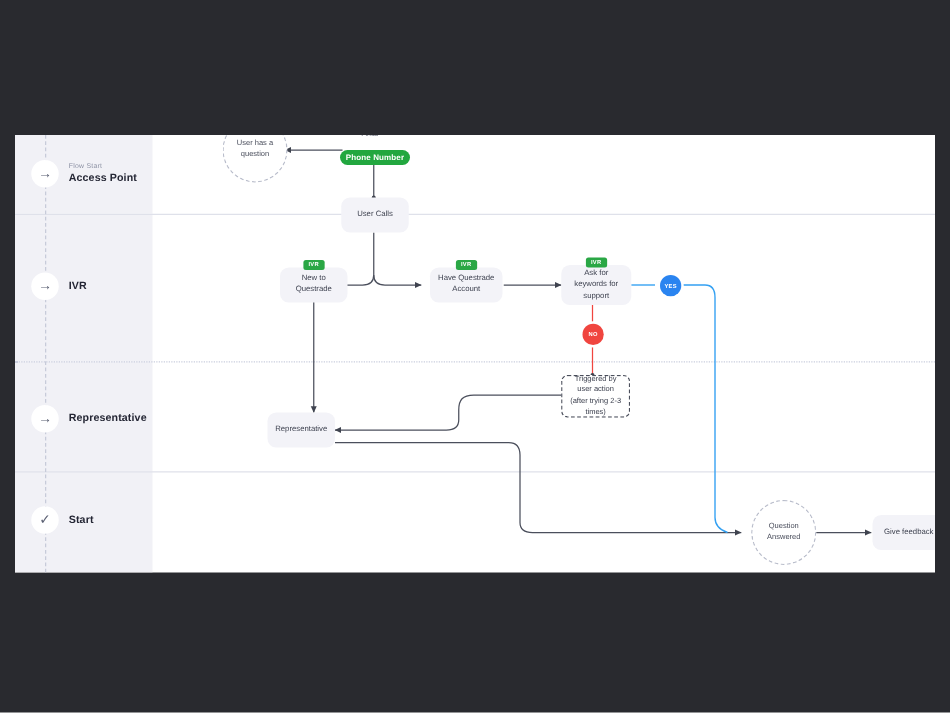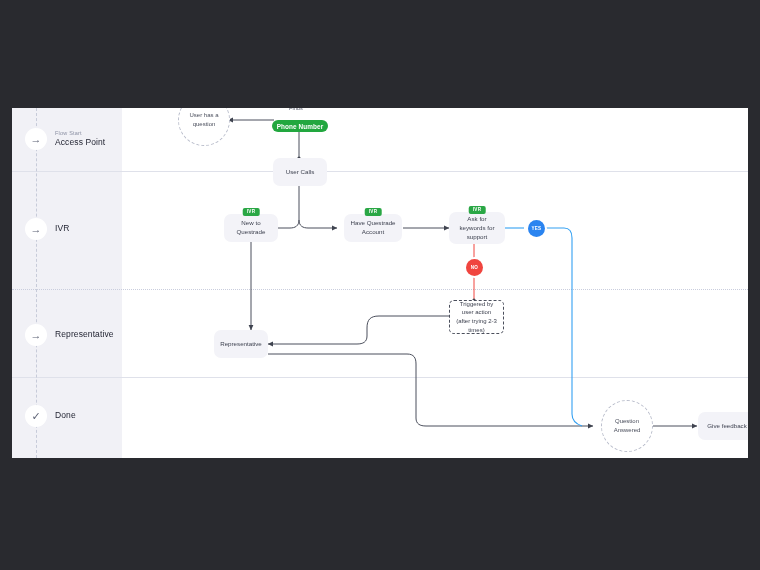--- a/index.html
+++ b/index.html
@@ -23,21 +23,21 @@
     position:absolute;left:14px;display:flex;align-items:center;gap:9px;
   }
   .lane-badge{
     width:20px;height:20px;border-radius:50%;background:#ffffff;
     display:flex;align-items:center;justify-content:center;
     color:#5b6073;font-size:11px;line-height:1;flex:none;
     box-shadow:0 0 0 1px #ffffff;
   }
   .lane-texts{display:flex;flex-direction:column;line-height:1.15;}
   .lane-sub{font-size:5.5px;color:#8b90a3;letter-spacing:.2px;margin-bottom:2px;}
-  .lane-title{font-size:8.5px;font-weight:normal;color:#242634;letter-spacing:.1px;}
+  .lane-title{font-size:8.5px;font-weight:bold;color:#242634;letter-spacing:.1px;}
   .lane-rail{
     position:absolute;left:23.5px;top:0;width:0;height:350px;
     border-left:1px dashed #c7cbd9;
   }
 
   
   .node{position:absolute;box-sizing:border-box;}
   .box{
     background:#f3f3f8;border-radius:7px;
     display:flex;align-items:center;justify-content:center;text-align:center;
@@ -118,21 +118,21 @@
   <div class="lane-label-wrap" style="top:217px;">
     <div class="lane-badge">→</div>
     <div class="lane-texts">
       <div class="lane-title">Representative</div>
     </div>
   </div>
 
   <div class="lane-label-wrap" style="top:298px;">
     <div class="lane-badge">✓</div>
     <div class="lane-texts">
-      <div class="lane-title">Done</div>
+      <div class="lane-title">Start</div>
     </div>
   </div>
 
   <svg class="wires" viewBox="0 0 736 350">
     <defs>
       <marker id="ah" markerWidth="6" markerHeight="6" refX="5" refY="3" orient="auto">
         <path d="M0,0.6 L5.2,3 L0,5.4 z" fill="#3f434f"></path>
       </marker>
       <marker id="dot" markerWidth="4" markerHeight="4" refX="2" refY="2">
         <circle cx="2" cy="2" r="1.6" fill="#3f434f"></circle>

